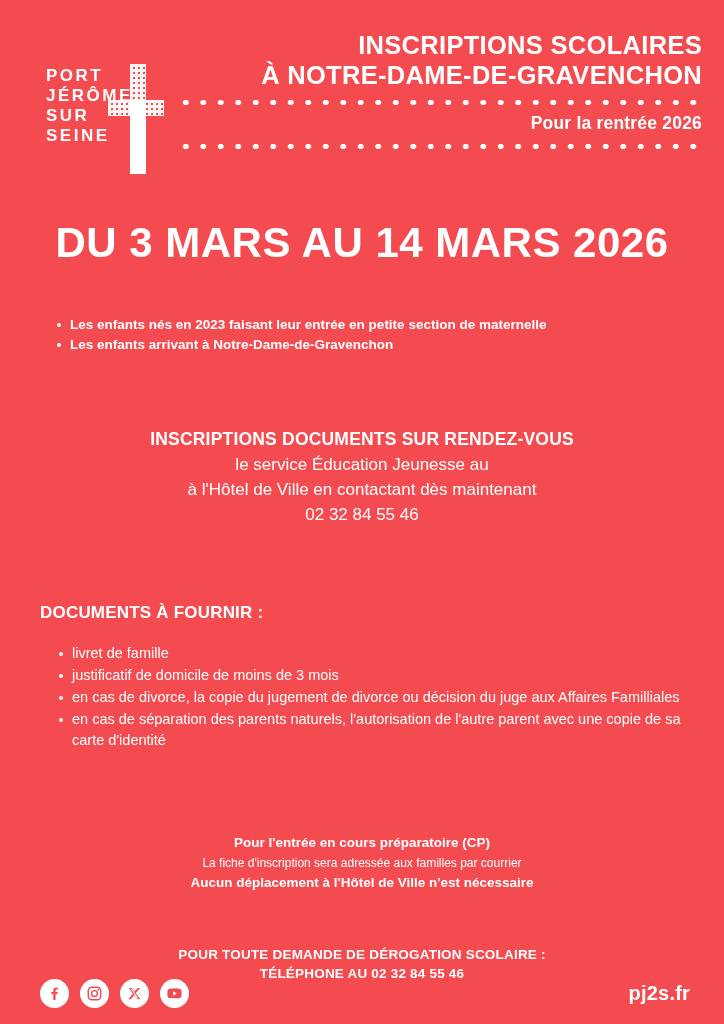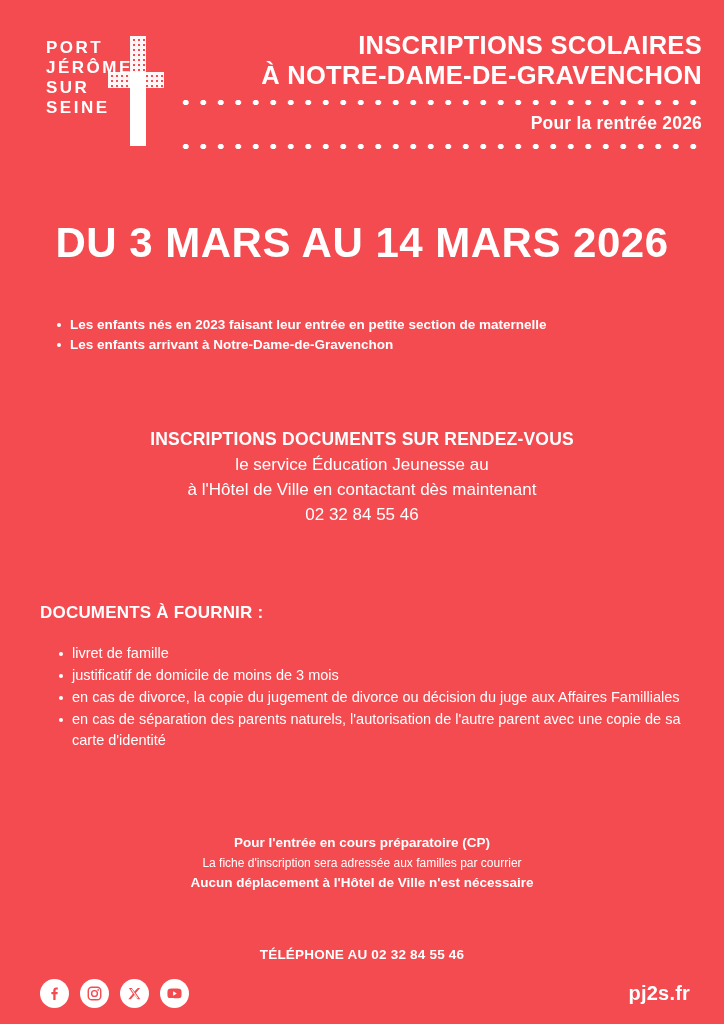--- a/index.html
+++ b/index.html
@@ -22,20 +22,21 @@
   .header {
     display: flex;
     align-items: flex-start;
     padding: 30px 22px 0 46px;
   }
   .logo {
     width: 116px;
     flex: 0 0 116px;
     position: relative;
     padding-top: 8px;
+    margin-top: 28px;
   }
   .logo-words {
     font-weight: bold;
     font-size: 17px;
     letter-spacing: 2.5px;
     line-height: 20px;
     color: #ffffff;
   }
   .logo-words div { white-space: nowrap; }
   .logo-cross {
@@ -282,20 +283,21 @@
     </ul>
   </div>
 
   <div class="cp">
     <div class="b">Pour l'entrée en cours préparatoire (CP)</div>
     <div class="n">La fiche d'inscription sera adressée aux familles par courrier</div>
     <div class="b">Aucun déplacement à l'Hôtel de Ville n'est nécessaire</div>
   </div>
 
   <div class="derog">
+    <div>POUR TOUTE DEMANDE DE DÉROGATION SCOLAIRE :</div>
     <div>TÉLÉPHONE AU 02 32 84 55 46</div>
   </div>
 
   <div class="footer">
     <div class="socials">
       <div class="social">
         <svg width="17" height="17" viewBox="0 0 24 24" fill="#f44b50" aria-hidden="true">
           <path d="M13.5 21v-8h2.7l.4-3.1h-3.1V7.9c0-.9.25-1.5 1.55-1.5h1.65V3.6c-.29-.04-1.27-.12-2.41-.12-2.38 0-4.01 1.45-4.01 4.12V9.9H7.6V13h2.68v8h3.22z"></path>
         </svg>
       </div>

